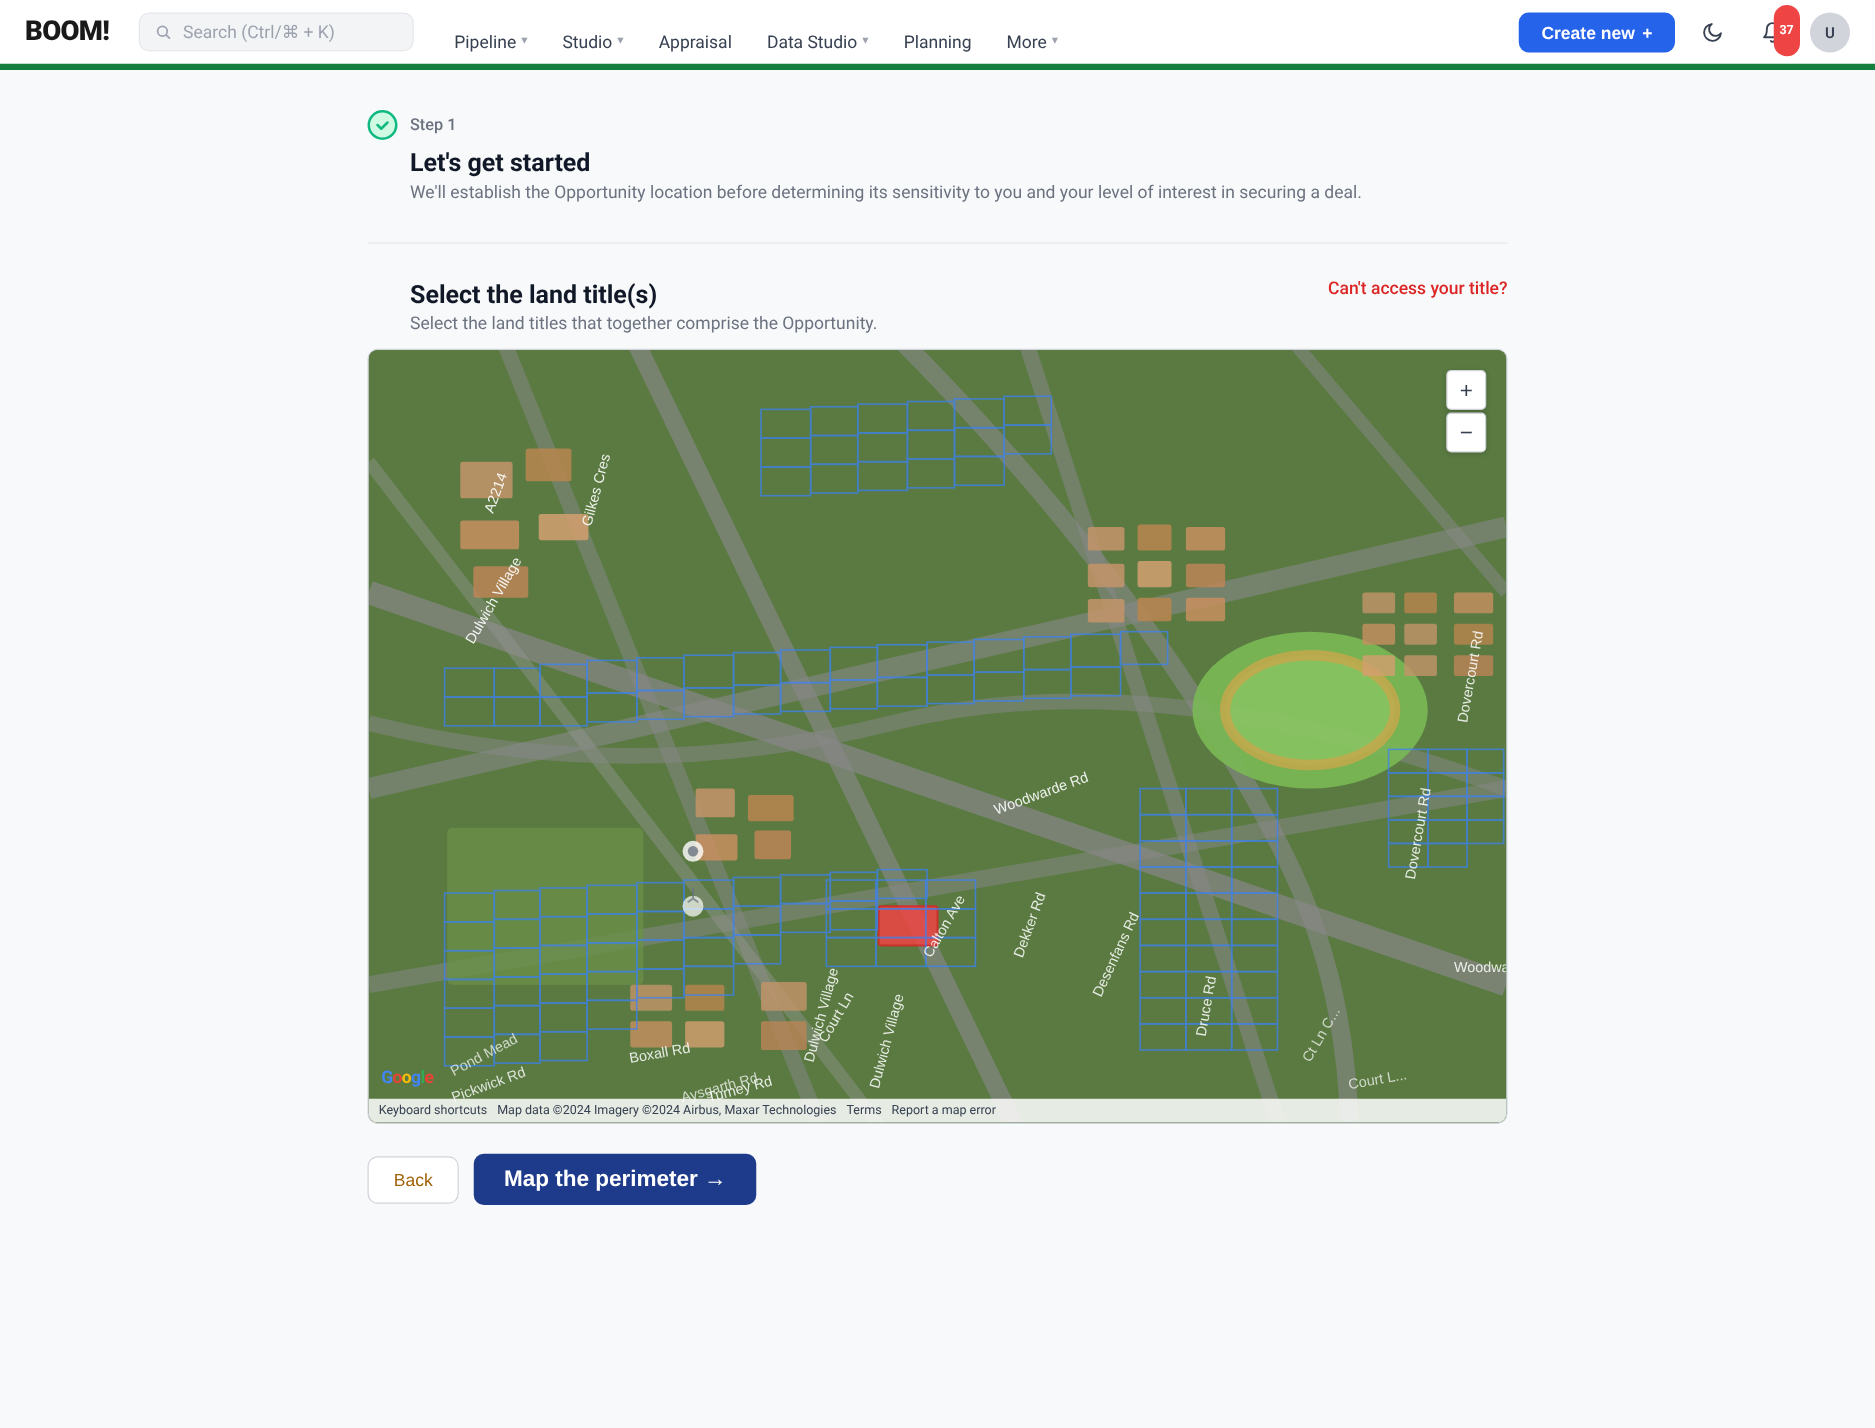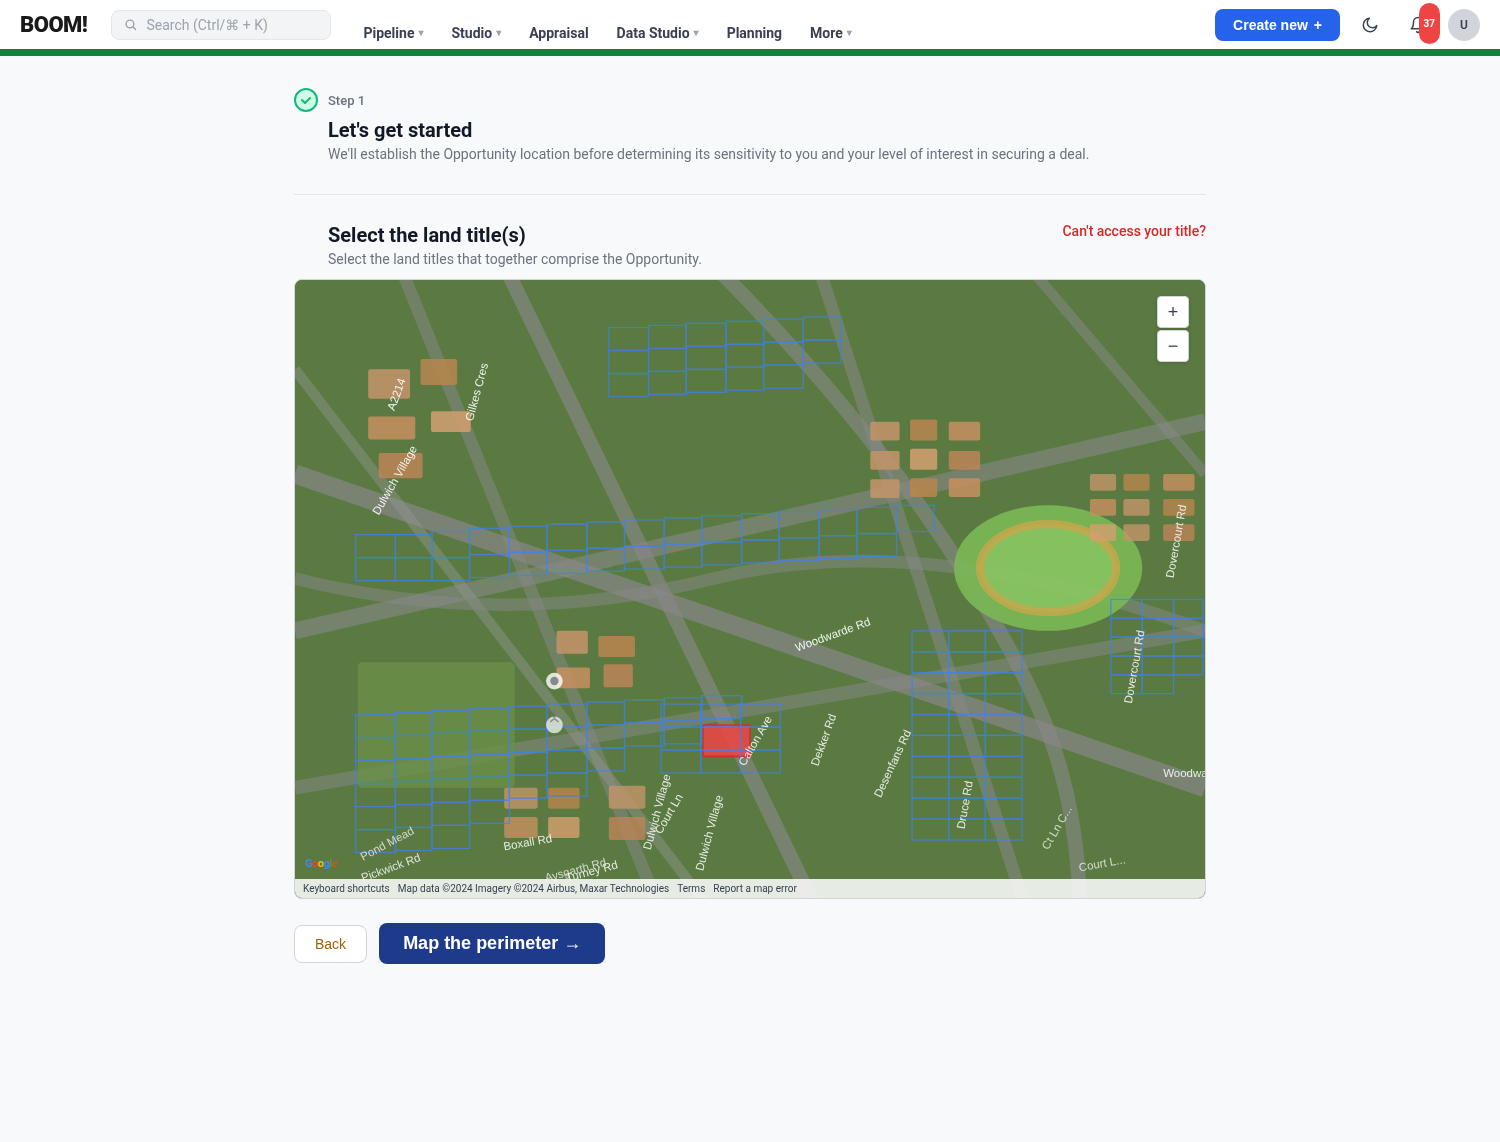--- a/index.html
+++ b/index.html
@@ -3,21 +3,21 @@
   <meta charset="utf-8">
   <style>
     * { box-sizing: border-box; margin: 0; padding: 0; }
     body { font-family: -apple-system, BlinkMacSystemFont, 'Segoe UI', Roboto, sans-serif; background: #f8f9fa; color: #1a1a1a; }
 
     
     .header {
       display: flex;
       align-items: center;
       background: #fff;
-      border-bottom: 7px solid #15803d;
+      border-bottom: 5px solid #15803d;
       padding: 0 20px;
       height: 56px;
       position: sticky;
       top: 0;
       z-index: 100;
     }
     .logo {
       font-weight: 900;
       font-size: 22px;
       color: #1a1a1a;
@@ -39,26 +39,25 @@
     .search-text { color: #9ca3af; font-size: 14px; }
     nav {
       display: flex;
       align-items: center;
       gap: 4px;
       margin-left: 20px;
       flex: 1;
     }
     .nav-item {
       display: flex;
-      align-items: center;
       gap: 4px;
       padding: 8px 12px;
       border-radius: 6px;
       font-size: 14px;
-      font-weight: 700;
+      font-weight: 400;
       color: #374151;
       cursor: pointer;
       white-space: nowrap;
       margin-top: 16px;
     }
     .nav-chevron { font-size: 10px; color: #9ca3af; }
     .header-actions {
       display: flex;
       align-items: center;
       gap: 12px;
@@ -656,21 +655,21 @@
           <circle cx="248" cy="440" r="8" fill="white" opacity="0.7"></circle>
           <path d="M248 434 l0 -8 M244 437 l4-3 4 3" stroke="#6b7280" stroke-width="1.5" fill="none" opacity="0.7"></path>
         </svg>
 
         <div class="map-controls">
           <button class="map-ctrl-btn">+</button>
           <button class="map-ctrl-btn">−</button>
         </div>
 
         <div class="map-google">
-          <span style="font-size:11px; font-weight:700; letter-spacing:-0.5px;">
+          <span style="font-size:14px; font-weight:700; letter-spacing:-0.5px;">
             <span style="color:#4285f4;">G</span><span style="color:#ea4335;">o</span><span style="color:#fbbc04;">o</span><span style="color:#4285f4;">g</span><span style="color:#34a853;">l</span><span style="color:#ea4335;">e</span>
           </span>
         </div>
 
         <div class="map-footer">
           <a href="#">Keyboard shortcuts</a>
           <span>Map data ©2024 Imagery ©2024 Airbus, Maxar Technologies</span>
           <a href="#">Terms</a>
           <a href="#">Report a map error</a>
         </div>

